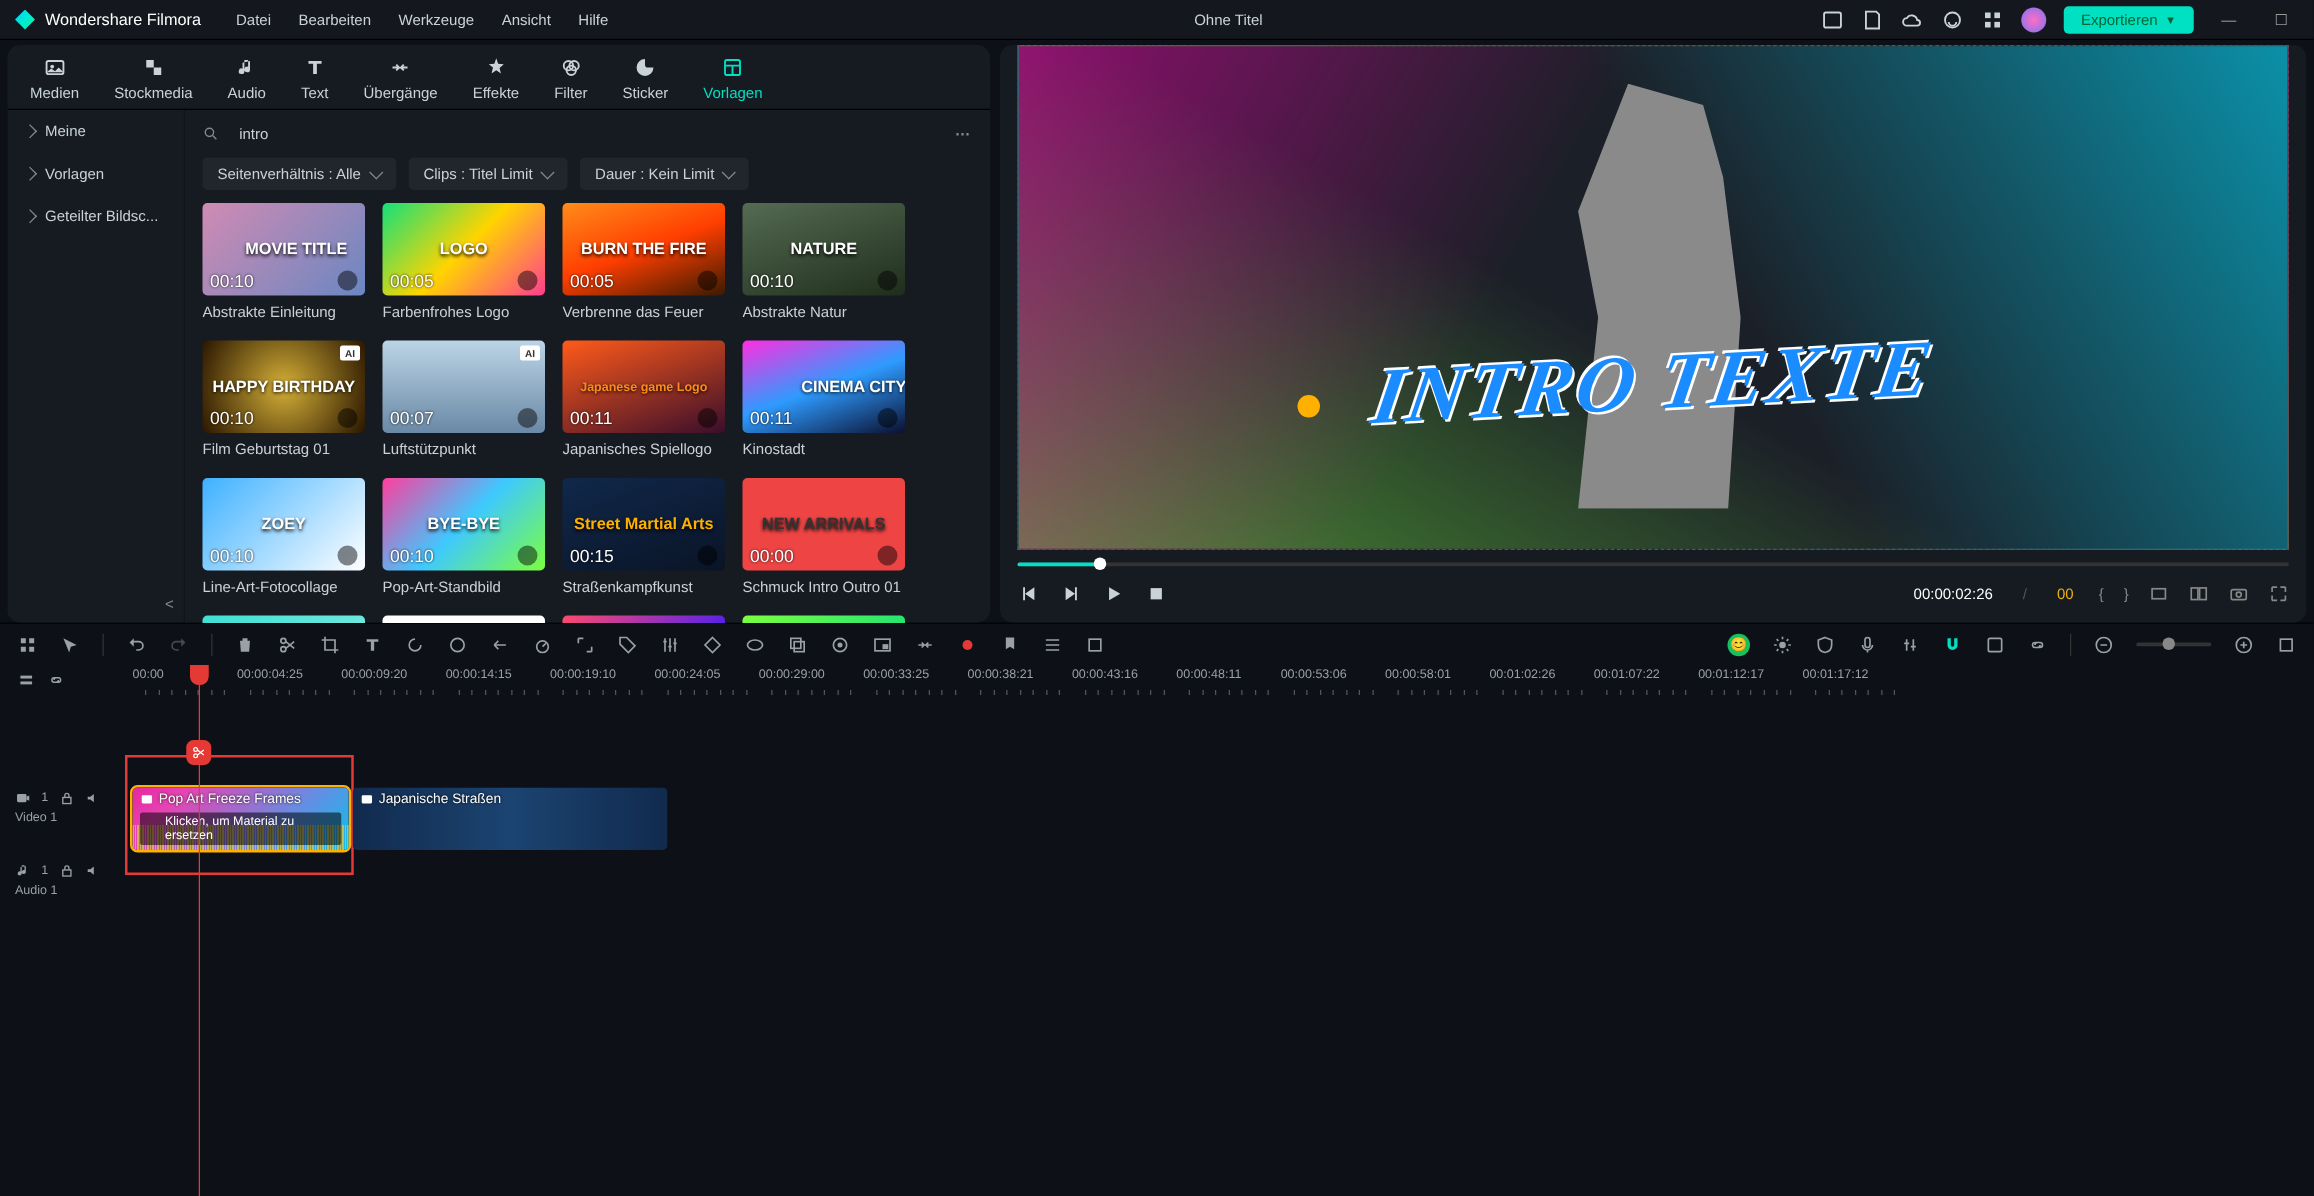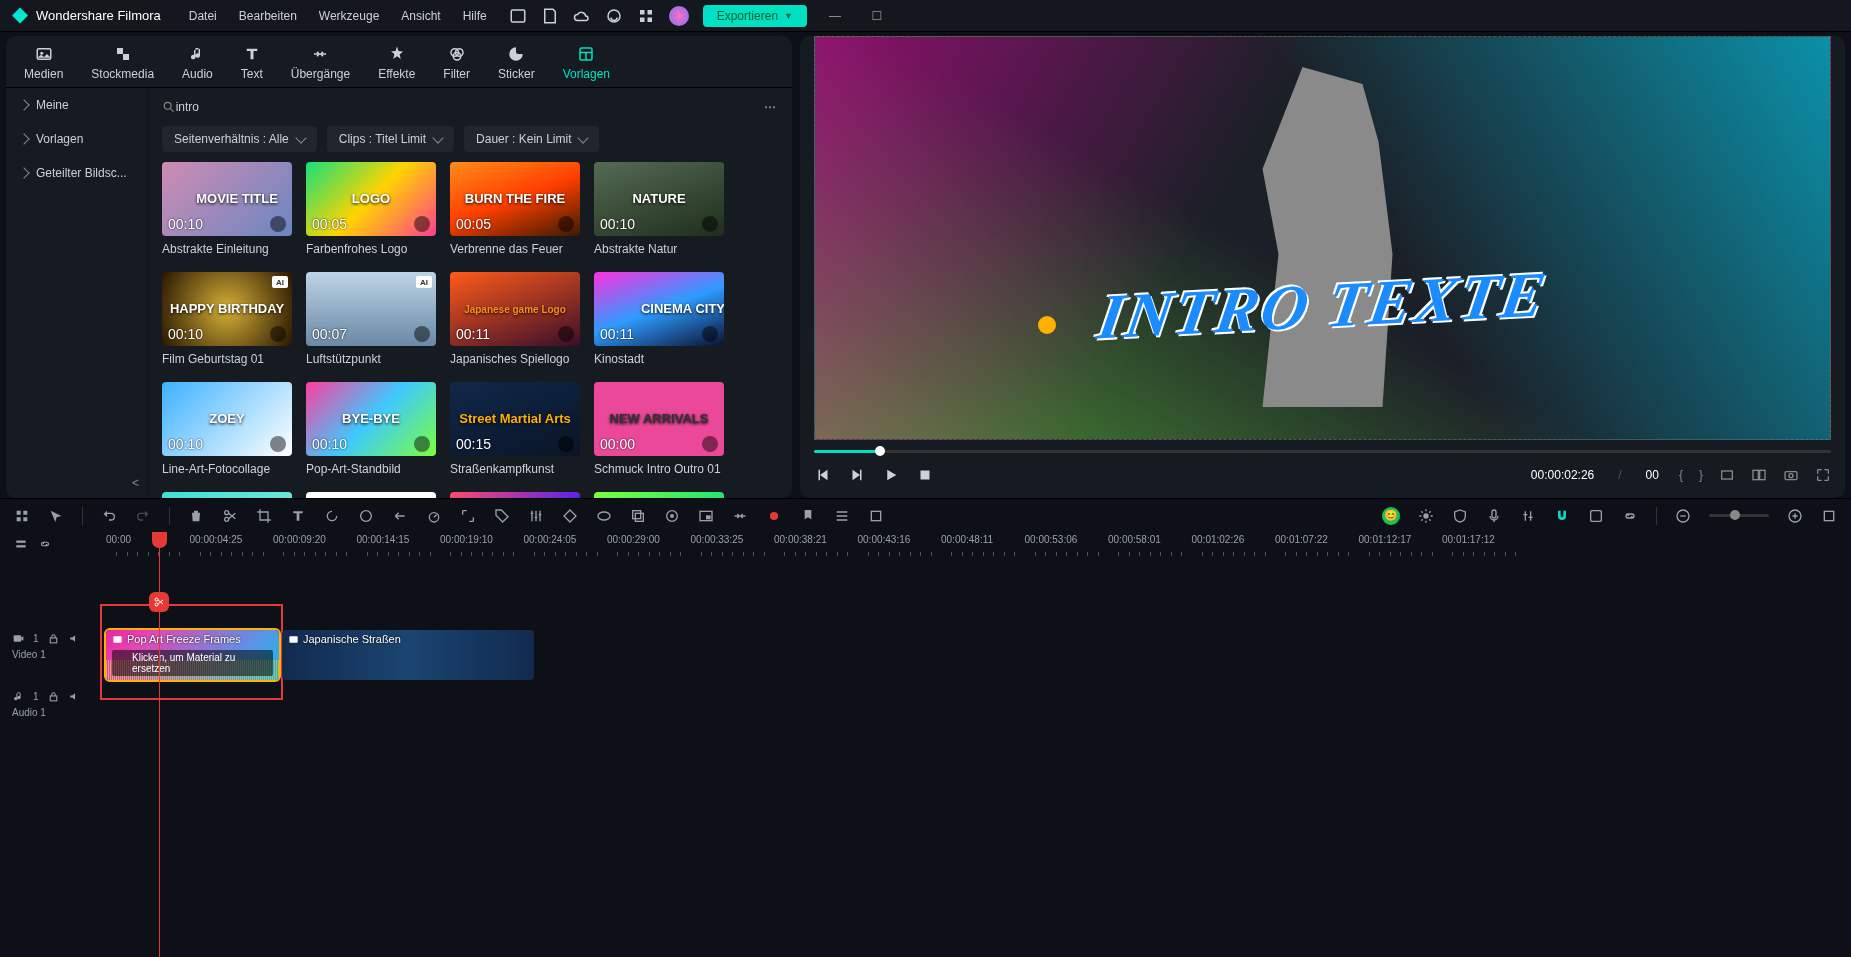--- a/index.html
+++ b/index.html
@@ -26,21 +26,21 @@
 .tab-icon { width:22px; height:18px; fill:currentColor; }
 
 .browser-body { flex:1; display:flex; overflow:hidden; }
 .side-nav { width:142px; background:#161b22; border-right:1px solid #0004; display:flex; flex-direction:column; }
 .side-item { padding:10px 14px; color:#c9d1d9; cursor:pointer; display:flex; align-items:center; gap:8px; font-size:12px; }
 .side-item .chev { width:8px; height:8px; border-right:1px solid #888; border-bottom:1px solid #888; transform:rotate(-45deg); }
 .side-nav-footer { margin-top:auto; padding:8px; text-align:right; }
 
 .browser-main { flex:1; display:flex; flex-direction:column; position:relative; }
 .search-row { height:38px; display:flex; align-items:center; padding:0 14px; gap:10px; }
-.search-box { flex:1; display:flex; align-items:center; gap:0; color:#888; }
+.search-box { flex:1; display:flex; align-items:center; gap:16px; color:#888; }
 .search-box svg { width:14px; height:14px; fill:#888; }
 .search-input { background:transparent; border:none; color:#c9d1d9; outline:none; width:100%; font-size:12px; }
 .more-icon { color:#888; cursor:pointer; letter-spacing:2px; font-weight:bold; }
 
 .filter-row { display:flex; gap:10px; padding:0 14px 10px; }
 .filter-chip { background:#21262d; padding:6px 12px; border-radius:4px; color:#c9d1d9; cursor:pointer; display:flex; align-items:center; gap:8px; font-size:12px; }
 .filter-chip::after { content:""; width:7px; height:7px; border-right:1px solid #888; border-bottom:1px solid #888; transform:rotate(45deg); margin-top:-3px; }
 
 .grid { flex:1; overflow-y:auto; padding:0 14px; display:grid; grid-template-columns:repeat(4, 130px); gap:16px 14px; align-content:start; }
 .grid::-webkit-scrollbar{width:6px;} .grid::-webkit-scrollbar-thumb{background:#444;border-radius:3px;}
@@ -73,21 +73,21 @@
 .preview-controls { height:58px; padding:4px 14px 0; }
 .scrubber { height:16px; position:relative; }
 .scrubber-track { position:absolute; left:0; right:0; top:6px; height:3px; background:#333; border-radius:2px; }
 .scrubber-fill { position:absolute; left:0; top:6px; height:3px; background:#00e0c2; border-radius:2px; }
 .scrubber-thumb { position:absolute; top:2px; width:10px; height:10px; border-radius:50%; background:#fff; transform:translateX(-50%); cursor:pointer; }
 .pc-row { display:flex; align-items:center; margin-top:6px; }
 .play-btns { display:flex; gap:16px; }
 .play-btns .pbtn { width:18px; height:18px; cursor:pointer; fill:#c9d1d9; }
 .tc { margin-left:auto; display:flex; align-items:center; gap:24px; font-variant-numeric:tabular-nums; }
 .tc .cur { color:#fff; }
-.tc .tot { color:#ffffff; }
+.tc .tot { color:#eab308; }
 .pc-right { display:flex; gap:16px; align-items:center; margin-left:20px; }
 .pc-right span, .pc-right svg { color:#888; fill:#888; cursor:pointer; }
 
 
 .tool-row { height:34px; display:flex; align-items:center; padding:0 14px; gap:18px; border-top:1px solid #000; }
 .tool-row svg { width:16px; height:16px; fill:#9aa0a6; cursor:pointer; }
 .tool-row .divider { width:1px; height:18px; background:#333; }
 .tool-spacer { flex:1; }
 .green-dot { width:18px;height:18px;border-radius:50%;background:#15c25d;display:flex;align-items:center;justify-content:center;cursor:pointer; }
 .green-dot span{font-size:11px;}
@@ -130,20 +130,21 @@
 .right-edge { position:absolute; right:0; top:0; bottom:0; width:16px; background:linear-gradient(90deg,transparent,#0d1117); }
 
 </style>
 </head>
 <body>
 
 <div class="title-bar">
   <div class="logo"></div>
   <div class="app-name">Wondershare Filmora</div>
   <div id="menu-host"><span class="menu-item">Datei</span><span class="menu-item">Bearbeiten</span><span class="menu-item">Werkzeuge</span><span class="menu-item">Ansicht</span><span class="menu-item">Hilfe</span></div>
+  <div class="title-center">Ohne Titel</div>
   <div class="title-right">
     <span class="title-icon">
         <svg viewBox="0 0 24 24">
           <rect x="3" y="4" width="18" height="16" rx="2" fill="none" stroke="#c9d1d9" stroke-width="2"></rect>
         </svg>
       </span>
     <span class="title-icon">
         <svg viewBox="0 0 24 24">
           <path d="M5 3h11l3 3v15H5z" fill="none" stroke="#c9d1d9" stroke-width="2"></path>
         </svg>
@@ -407,21 +408,21 @@
                 <div class="thumb-dur">00:15</div>
                 <div class="thumb-dl">
                   <svg viewBox="0 0 24 24">
                     <path d="M12 3v12m0 0l-4-4m4 4l4-4M5 20h14"></path>
                   </svg>
                 </div>
               </div>
               <div class="thumb-label">Straßenkampfkunst</div>
             </div>
             <div class="thumb-card">
-              <div class="thumb" style="background: #ec4899;">
+              <div class="thumb" style="background: #ef4444;">
                 <div class="thumb-title" style="color: rgb(51, 51, 51);">NEW ARRIVALS</div>
                 <div class="thumb-dur">00:00</div>
                 <div class="thumb-dl">
                   <svg viewBox="0 0 24 24">
                     <path d="M12 3v12m0 0l-4-4m4 4l4-4M5 20h14"></path>
                   </svg>
                 </div>
               </div>
               <div class="thumb-label">Schmuck Intro Outro 01</div>
             </div>

